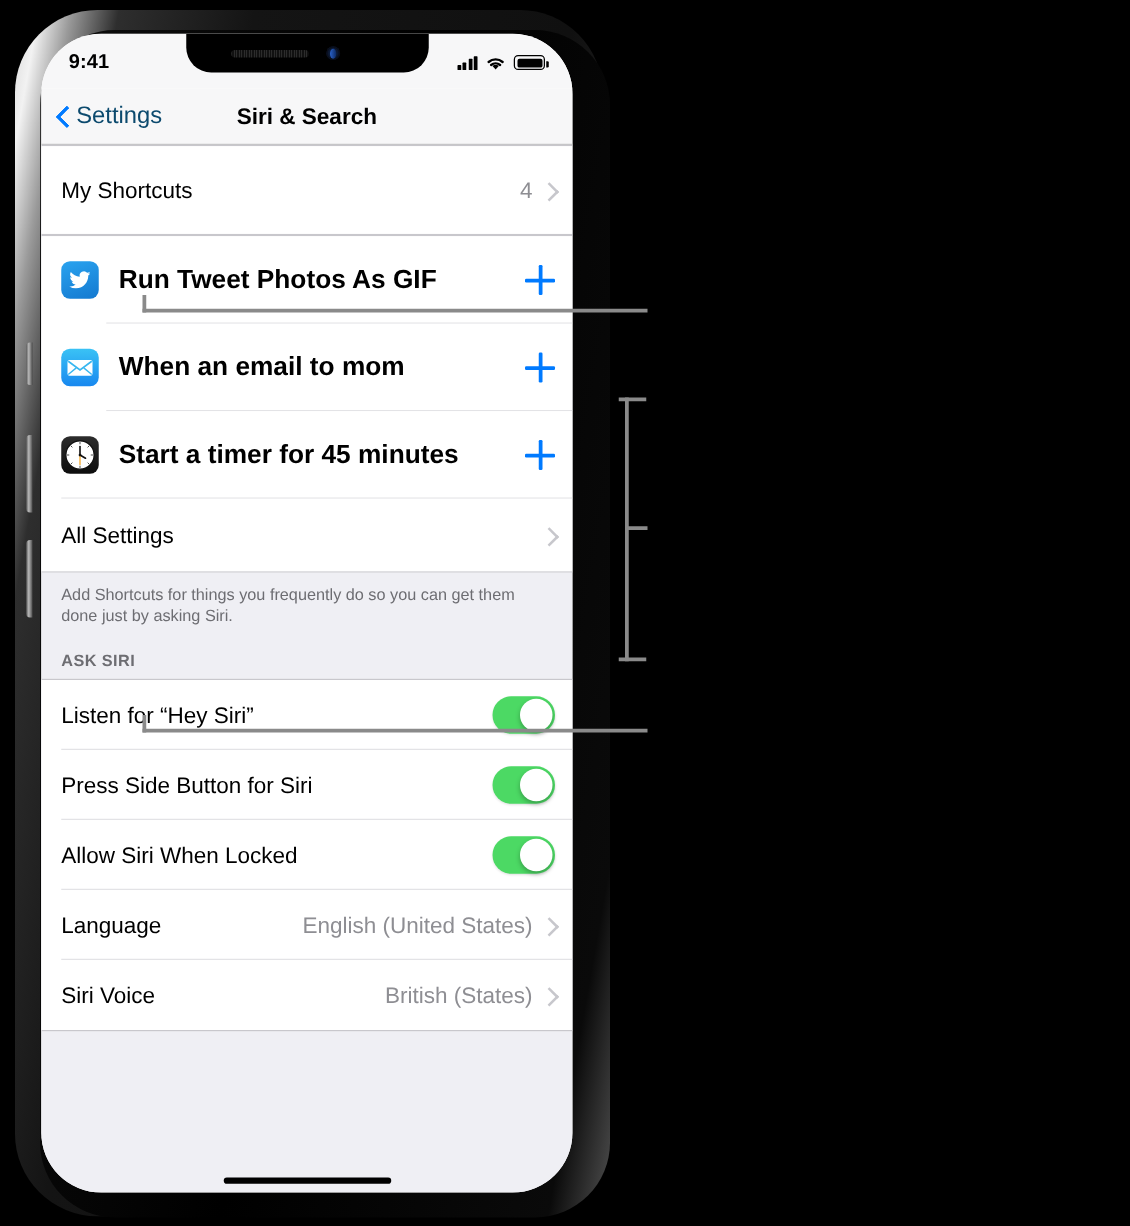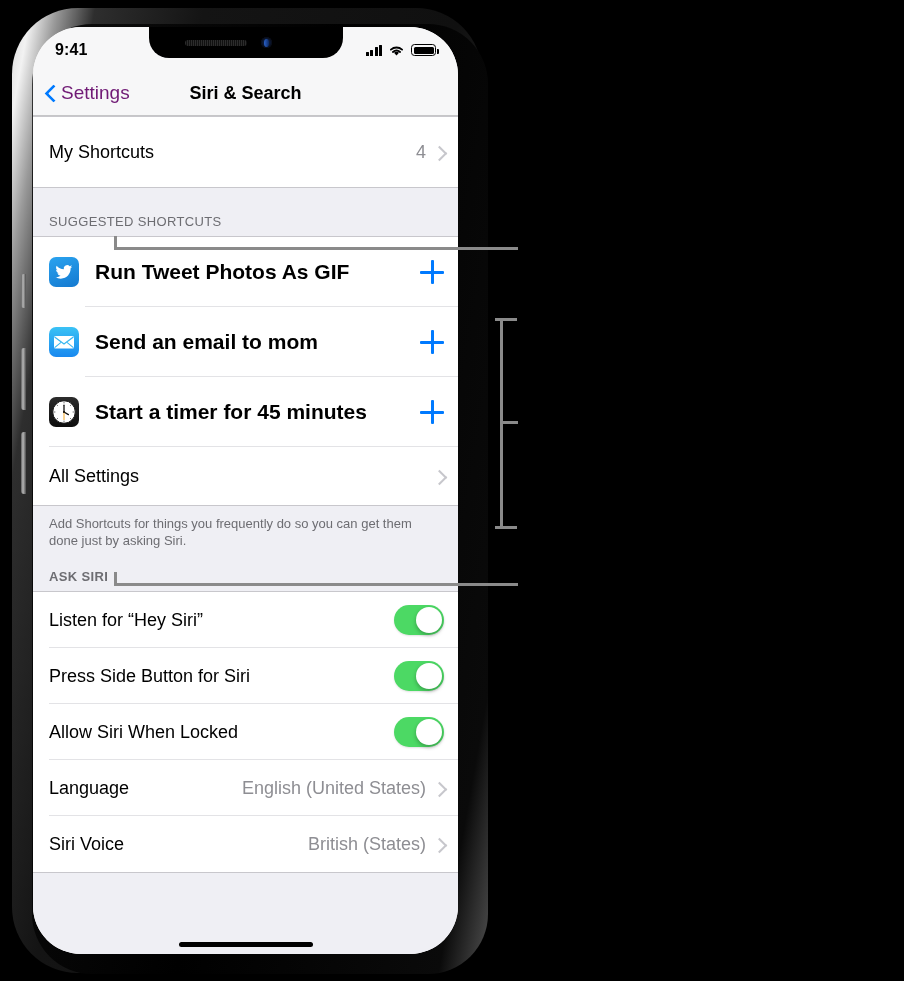--- a/index.html
+++ b/index.html
@@ -94,21 +94,21 @@
   .battery b { position:absolute; left:1.5px; top:1.5px; right:1.5px; bottom:1.5px; background:#000; border-radius:1.5px; display:block;}
 
   
   .navbar {
     position: absolute; left: 0; top: 44px; width: 100%; height: 45px;
     background: #f7f7f8;
     border-bottom: 1px solid #c6c6c8;
     display: flex; align-items: center;
     z-index: 20;
   }
-  .back-btn { display:flex; align-items:center; color:#701a75; font-size:19px; margin-left:12px; cursor:pointer;justify-content:flex-end;}
+  .back-btn { display:flex; align-items:center; color:#0c4a6e; font-size:19px; margin-left:12px; cursor:pointer;justify-content:flex-end;}
   .chev-left { width:11px; height:19px; margin-right:5px; position:relative; }
   .chev-left::before{
     content:""; position:absolute; left:2px; top:3px; width:10px; height:10px;
     border-left:3px solid #007aff; border-bottom:3px solid #007aff;
     transform: rotate(45deg); border-radius:1px;
   }
   .nav-title { position:absolute; left:0; right:0; text-align:center; font-size:18px; font-weight:700; color:#000; pointer-events:none;}
 
   
   .content { position:absolute; left:0; top:89px; width:100%; bottom:0; background:#efeff4; overflow:hidden;}
@@ -208,42 +208,41 @@
     <div class="content">
 
       <div class="list">
         <div class="row">
           <span class="row-label">My Shortcuts</span>
           <span class="row-value">4</span>
           <span class="chev-right"></span>
         </div>
       </div>
 
-      <div class="group-header">SUGGESTED SHORTCUTS</div>
       <div class="list">
 
         <div class="row sep inset-icon">
           <span class="app-icon twitter">
             <svg width="30" height="30" viewBox="0 0 30 30">
               <path d="M23.4 9.6c-.6.3-1.3.5-2 .6.7-.4 1.2-1.1 1.5-1.9-.7.4-1.4.7-2.2.85a3.45 3.45 0 0 0-5.9 3.15c-2.9-.15-5.45-1.55-7.15-3.65a3.5 3.5 0 0 0 1.05 4.6c-.55 0-1.1-.15-1.55-.4 0 1.65 1.15 3.05 2.7 3.35-.5.15-1 .17-1.5.07a3.45 3.45 0 0 0 3.2 2.4 6.9 6.9 0 0 1-5.1 1.43 9.75 9.75 0 0 0 5.3 1.55c6.35 0 9.85-5.3 9.85-9.85v-.45c.67-.5 1.25-1.1 1.7-1.8z" fill="#fff"></path>
             </svg>
           </span>
           <span class="row-label bold">Run Tweet Photos As GIF</span>
           <span class="plus"></span>
         </div>
 
         <div class="row sep inset-icon">
           <span class="app-icon mail">
             <svg width="30" height="30" viewBox="0 0 30 30">
               <rect x="5" y="9" width="20" height="12.5" rx="1.6" fill="#fff"></rect>
               <path d="M5.6 10 L15 17 L24.4 10" stroke="#39b7f0" stroke-width="1.3" fill="none"></path>
               <path d="M5.6 20.6 L12 15.3 M24.4 20.6 L18 15.3" stroke="#39b7f0" stroke-width="1.1" fill="none"></path>
             </svg>
           </span>
-          <span class="row-label bold">Send an email to mom</span>
+          <span class="row-label bold">When an email to mom</span>
           <span class="plus"></span>
         </div>
 
         <div class="row sep">
           <span class="app-icon clock">
             <svg width="30" height="30" viewBox="0 0 30 30">
               <circle cx="15" cy="15" r="11.3" fill="#fff"></circle>
               <circle cx="15" cy="15" r="11.3" fill="none" stroke="#111" stroke-width="1"></circle>
               <g stroke="#333" stroke-width=".7">
                 <line x1="15" y1="4.6" x2="15" y2="6.4"></line>

